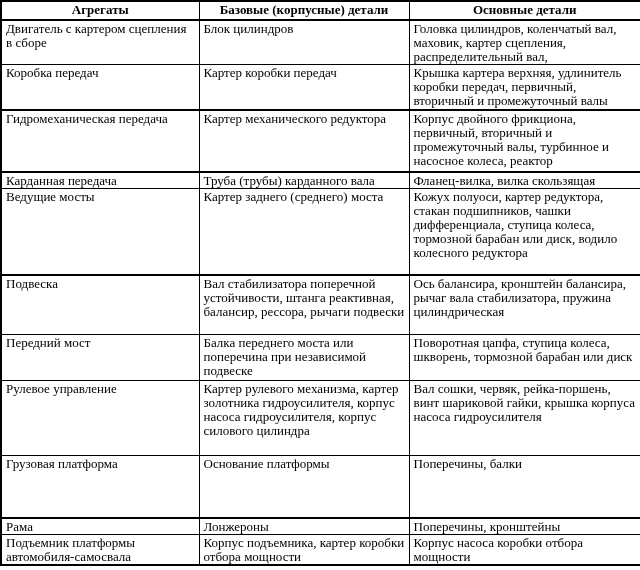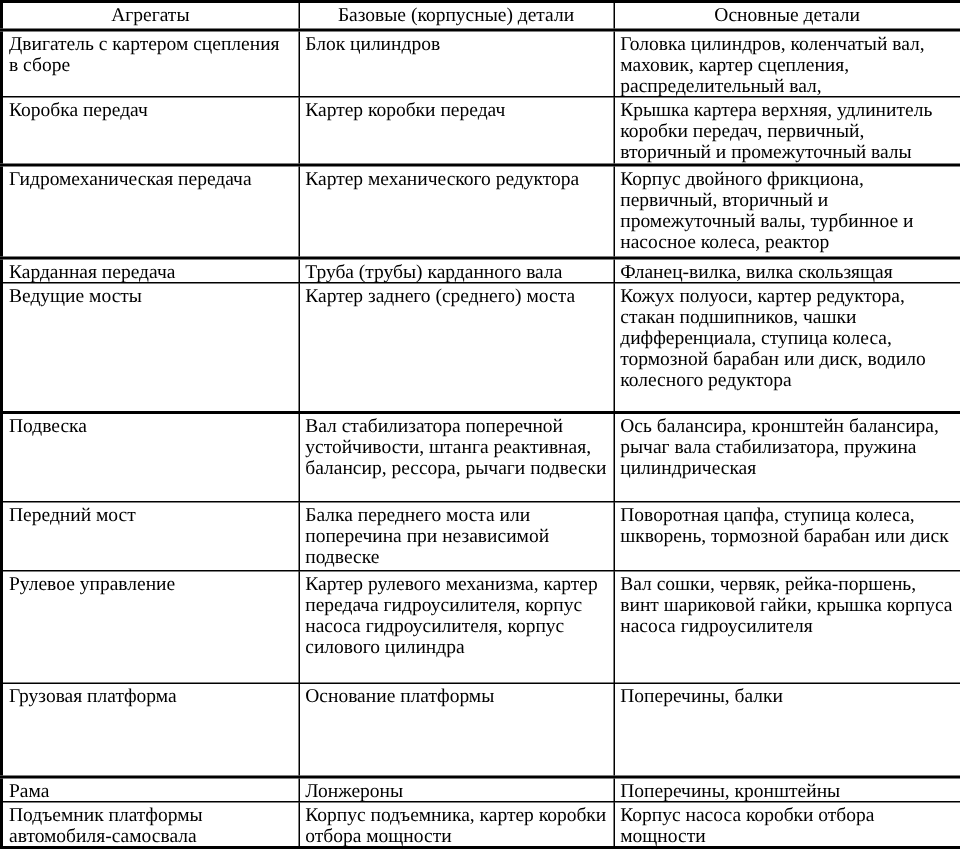--- a/index.html
+++ b/index.html
@@ -23,21 +23,21 @@
     border: 2px solid #000000;
   }
   table.doc-table th,
   table.doc-table td {
     border: 1px solid #000000;
     vertical-align: top;
     overflow: hidden;
     word-wrap: break-word;
   }
   table.doc-table th {
-    font-weight: normal;
+    font-weight: bold;
     text-align: center;
     padding: 1px 2px 1px 2px;
     border-bottom-width: 2px;
   }
   table.doc-table td {
     text-align: left;
     padding: 1px 3px 0 4px;
   }
   thead tr          { height: 19px; }
   tbody tr:nth-child(1)  { height: 43px; margin-left: 48px; }
@@ -105,21 +105,21 @@
       <td>Вал стабилизатора поперечной устойчивости, штанга реактивная, балансир, рессора, рычаги подвески</td>
       <td>Ось балансира, кронштейн балансира, рычаг вала стабилизатора, пружина цилиндрическая</td>
     </tr>
     <tr>
       <td>Передний мост</td>
       <td>Балка переднего моста или поперечина при независимой подвеске</td>
       <td>Поворотная цапфа, ступица колеса, шкворень, тормозной барабан или диск</td>
     </tr>
     <tr>
       <td>Рулевое управление</td>
-      <td>Картер рулевого механизма, картер передача гидроусилителя, корпус насоса гидроусилителя, корпус силового цилиндра</td>
+      <td>Картер рулевого механизма, картер золотника гидроусилителя, корпус насоса гидроусилителя, корпус силового цилиндра</td>
       <td>Вал сошки, червяк, рейка-поршень, винт шариковой гайки, крышка корпуса насоса гидроусилителя</td>
     </tr>
     <tr>
       <td>Грузовая платформа</td>
       <td>Основание платформы</td>
       <td>Поперечины, балки</td>
     </tr>
     <tr>
       <td>Рама</td>
       <td>Лонжероны</td>

